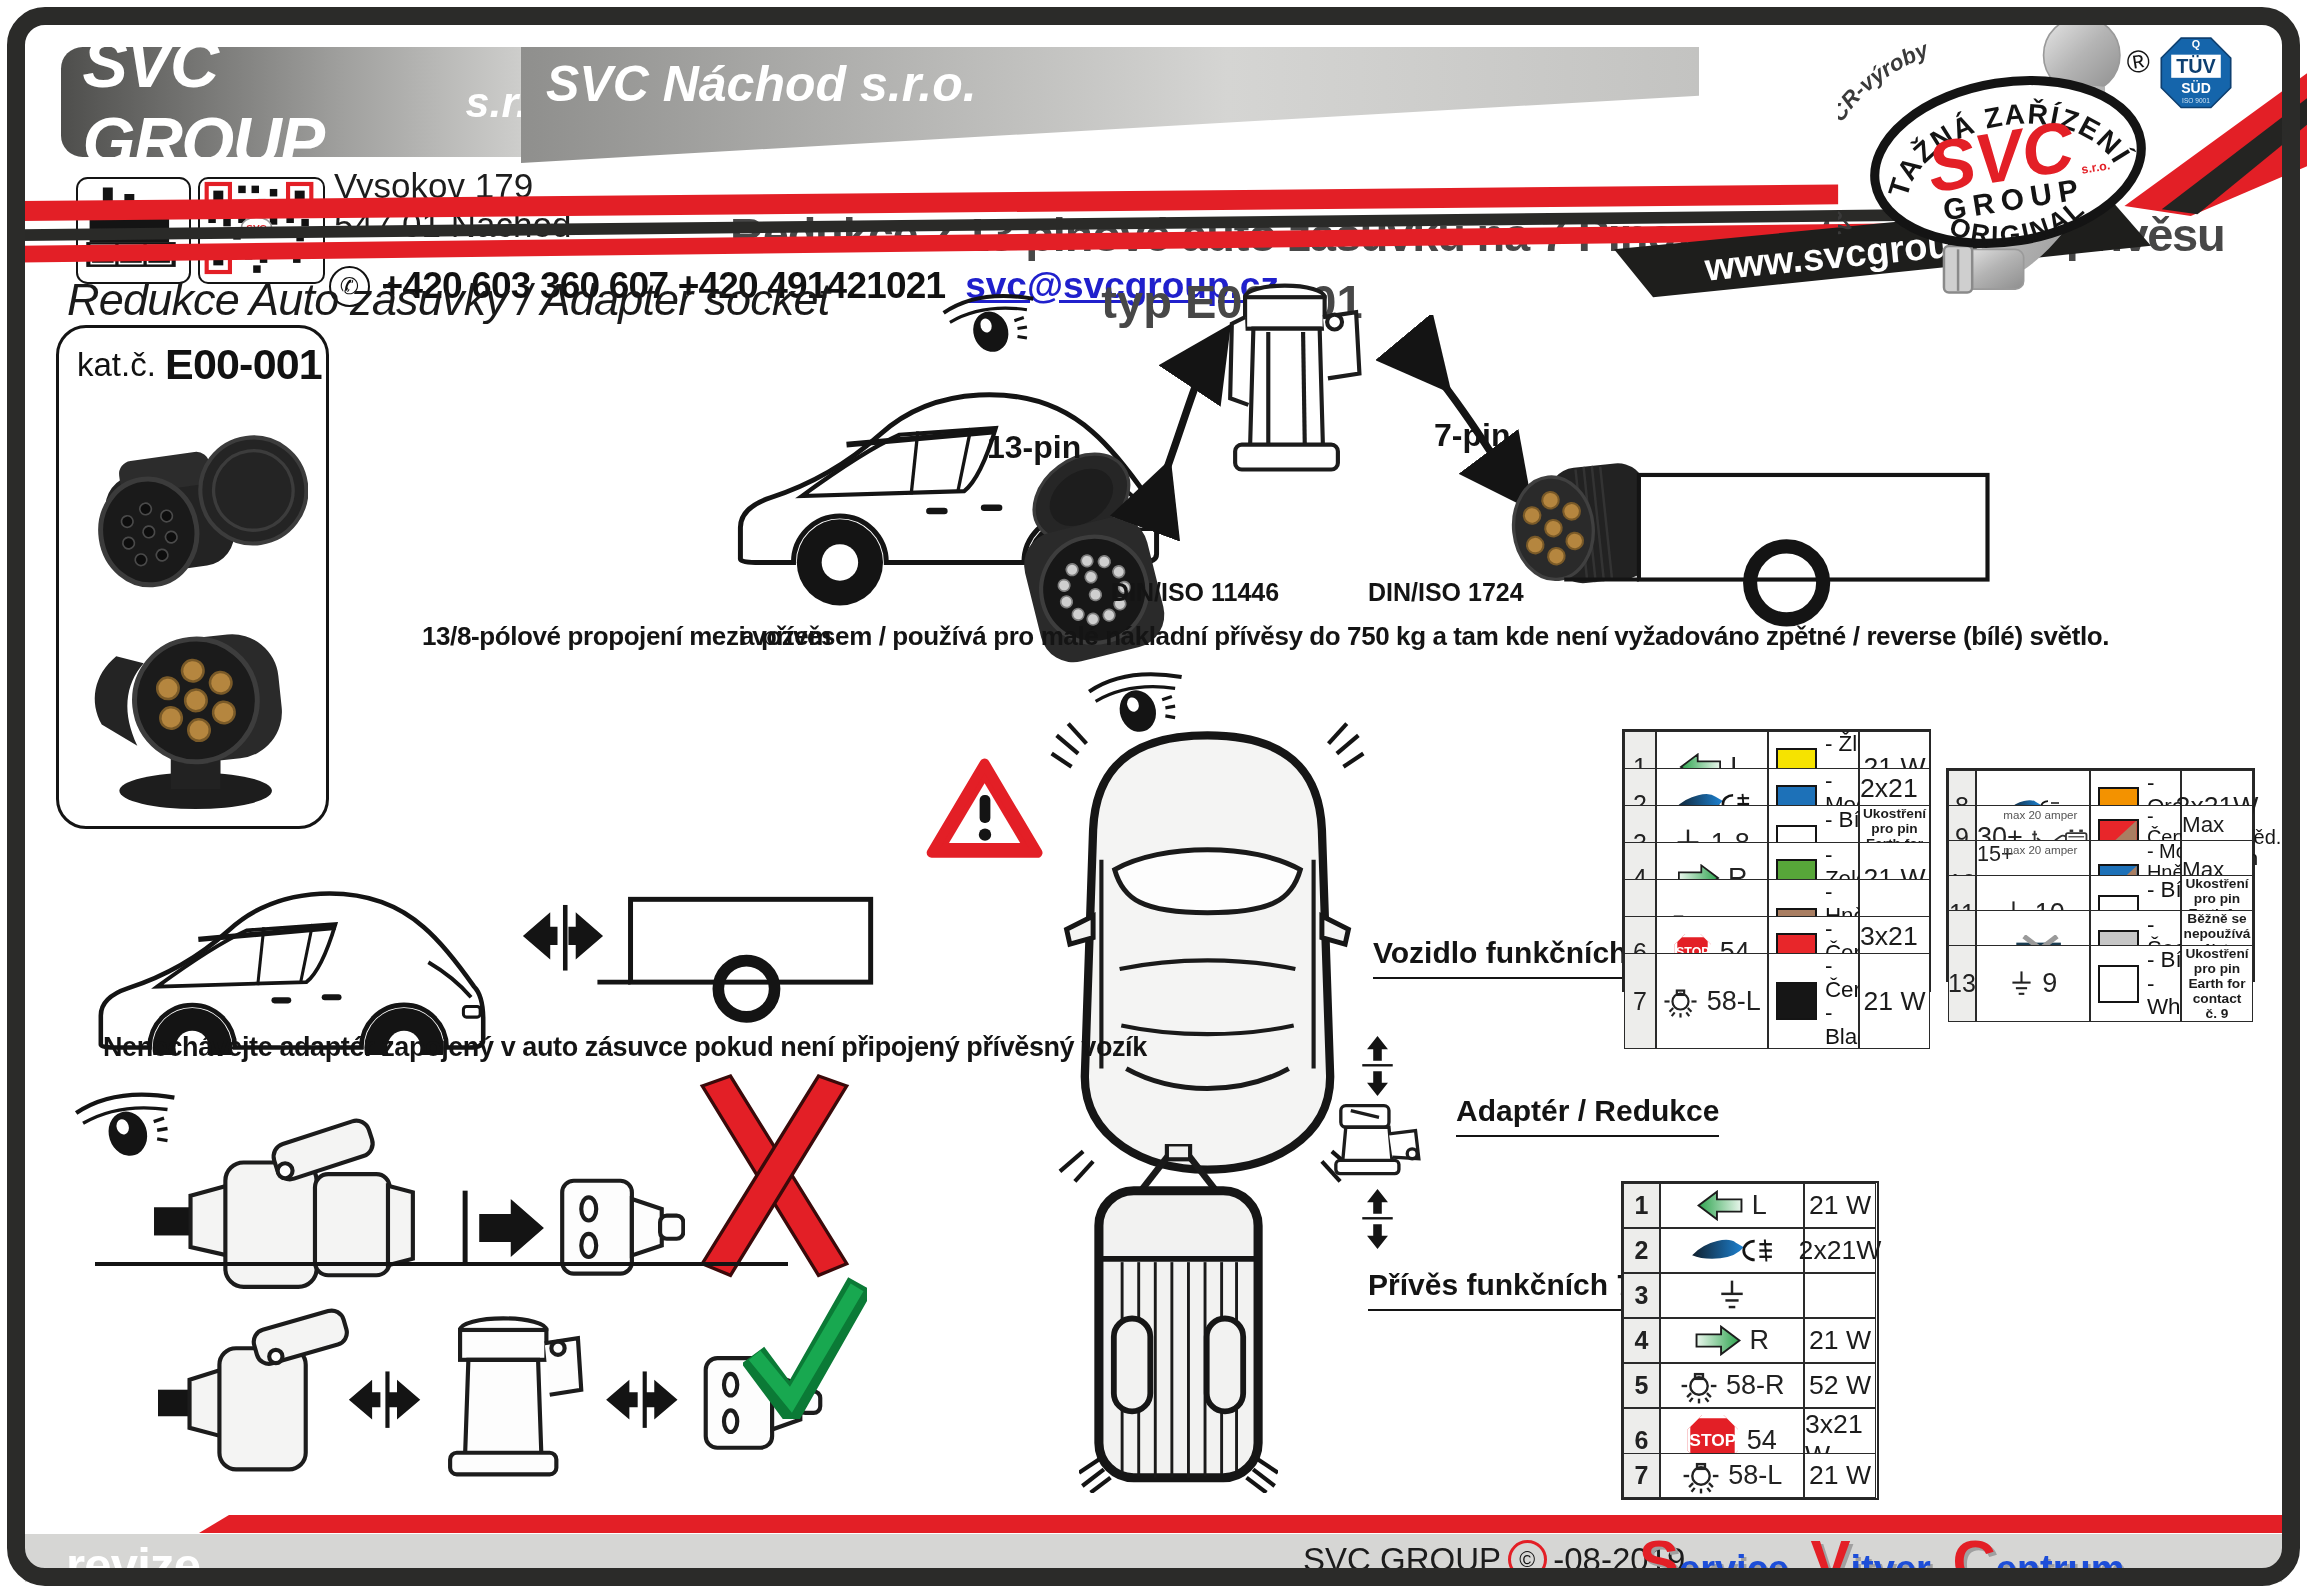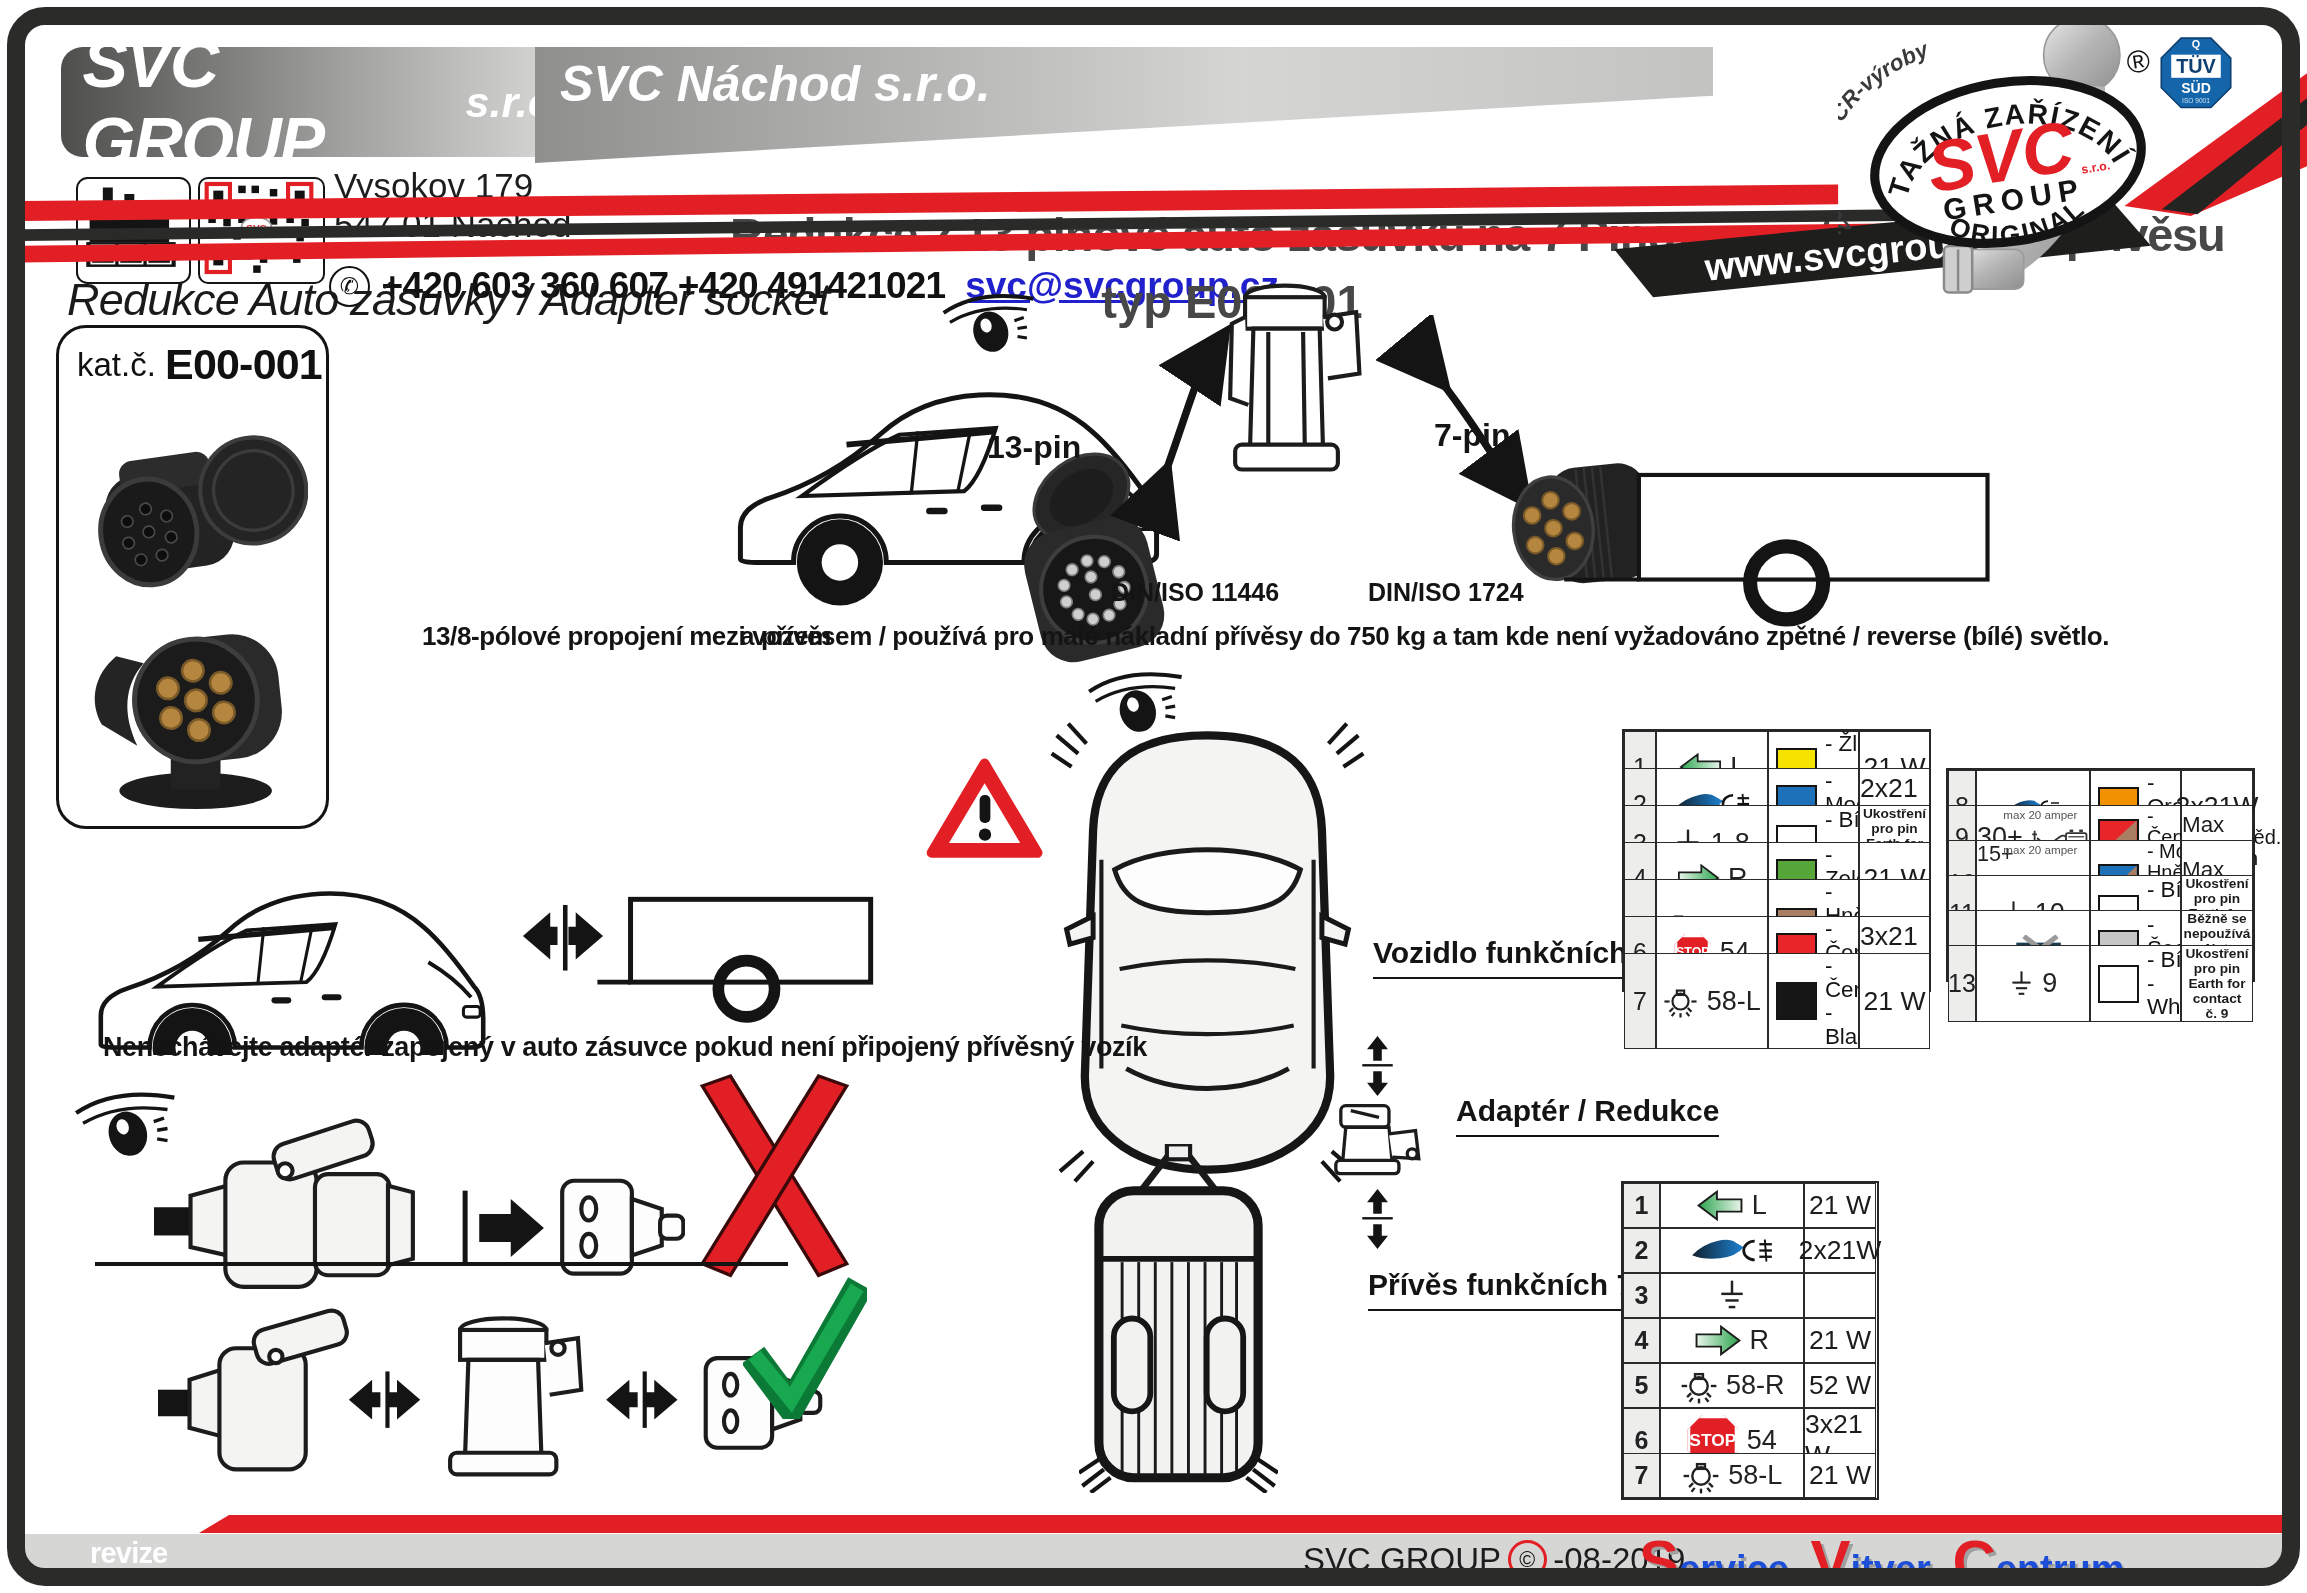--- a/index.html
+++ b/index.html
@@ -8,21 +8,21 @@
   .abs{position:absolute;}
   
   .frame{position:absolute;left:6.6px;top:6.6px;right:6.6px;bottom:6.6px;border:18px solid #2b2b29;border-radius:38px;pointer-events:none;z-index:50;}
 
   
   .band1{left:61px;top:47px;width:505px;height:110px;border-radius:21.6px;
          background:linear-gradient(90deg,#4e4e4c,#9f9f9d 55%,#d9d9d7);
          display:flex;align-items:center;padding-left:21.6px;box-sizing:border-box;}
   .band1 .big{font-size:68px;font-weight:bold;font-style:italic;color:#fff;letter-spacing:-1.7px;}
   .band1 .small{font-size:43px;font-weight:bold;font-style:italic;color:#fff;margin-left:13.3px;}
-  .band2{left:535px;top:47px;width:1178px;height:116px;
+  .band2{left:521px;top:47px;width:1178px;height:116px;
          background:linear-gradient(90deg,#8f8f8d,#d5d5d3 60%,#c3c3c1);
          clip-path:polygon(0 0,100% 0,100% 42%,0 100%);}
   .band2 .txt{position:absolute;left:25px;top:8.3px;font-size:50px;font-weight:bold;font-style:italic;color:#fff;}
   .logoBox{left:76px;top:177px;width:111px;height:103px;border:2.5px solid #141414;border-radius:11.6px;background:#fff;}
   .qrBox{left:198px;top:177px;width:123px;height:103px;border:2.5px solid #141414;border-radius:10px;background:#fff;}
   .addr{left:334px;top:166px;width:249px;font-size:35px;line-height:1.12;color:#1d1d1d;}
   .phoneRow{left:329px;top:267px;height:38px;display:flex;align-items:center;gap:11.6px;}
   .phoneIcon{width:37px;height:37px;border:2.5px solid #111;border-radius:50%;display:flex;align-items:center;justify-content:center;font-size:23px;color:#111;}
   .phones{font-size:37px;font-weight:bold;color:#111;letter-spacing:-0.8px;}
   .email{font-size:37px;font-weight:bold;color:#2020cc;text-decoration:underline;margin-left:8.3px;}
@@ -60,21 +60,21 @@
             background:#e31f26;color:#fff;display:flex;align-items:center;justify-content:center;
             font-size:17.4px;font-weight:bold;box-shadow:inset 0 0 0 3.3px #fff;flex:none;}
   .iconCap{position:absolute;bottom:1.7px;left:0;right:0;text-align:center;font-size:16px;color:#333;}
   .tinyNote{position:absolute;top:1.7px;right:11.6px;font-size:11.6px;color:#555;}
   .subRight{position:absolute;bottom:2.5px;right:8.3px;font-size:12.4px;font-weight:bold;color:#222;}
 
   
   .footRed{left:199px;top:1515px;width:2093px;height:18px;background:#e31f26;
            clip-path:polygon(30px 0,100% 0,100% 100%,0 100%);z-index:5;}
   .footGray{left:25px;top:1534px;width:2257px;height:48px;background:#d6d6d4;z-index:4;}
-  .revize{left:66px;top:1537px;font-size:29px;font-weight:bold;color:#fff;z-index:6;letter-spacing:-0.8px;margin-left:24px;}
+  .revize{left:66px;top:1537px;font-size:49px;font-weight:bold;color:#fff;z-index:6;letter-spacing:-0.8px;}
   .copyright{left:1303px;top:1540px;font-size:33px;color:#1c1c1c;z-index:6;display:flex;align-items:center;gap:6.6px;}
   .copyCircle{width:33px;height:33px;border:3.3px solid #e31f26;border-radius:50%;display:flex;align-items:center;justify-content:center;font-size:21.6px;color:#111;}
   .brand{left:1639px;top:1527px;z-index:6;display:flex;align-items:baseline;gap:21.6px;}
   .brand .word{display:flex;align-items:baseline;}
   .brand .ini{font-size:60px;font-weight:bold;color:#e31f26;text-shadow:3.3px 3.3px 0 #a0a0a0;}
   .brand .rest{font-size:38px;font-weight:bold;color:#1d4ed8;text-shadow:2.5px 2.5px 0 #a0a0a0;}
   svg{display:block;}
 </style>
 </head>
 <body>

